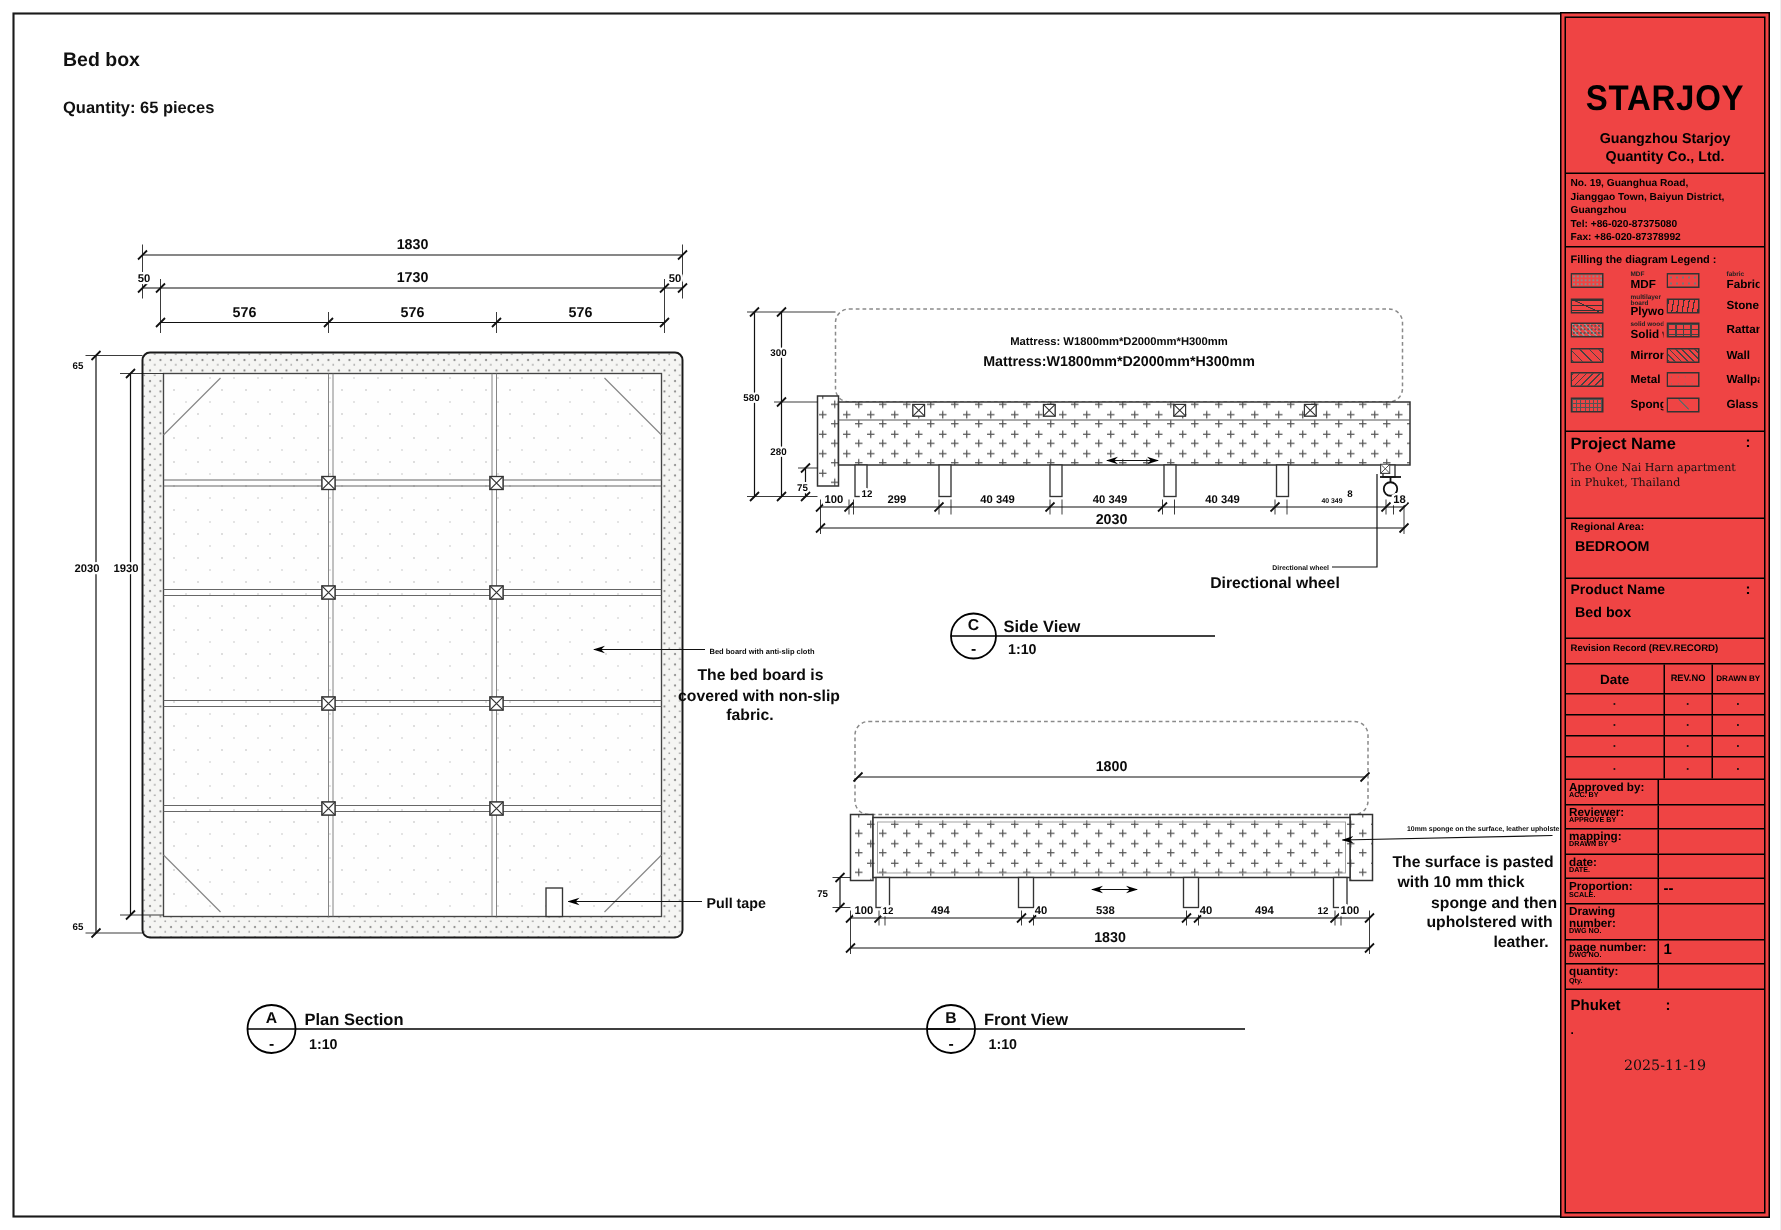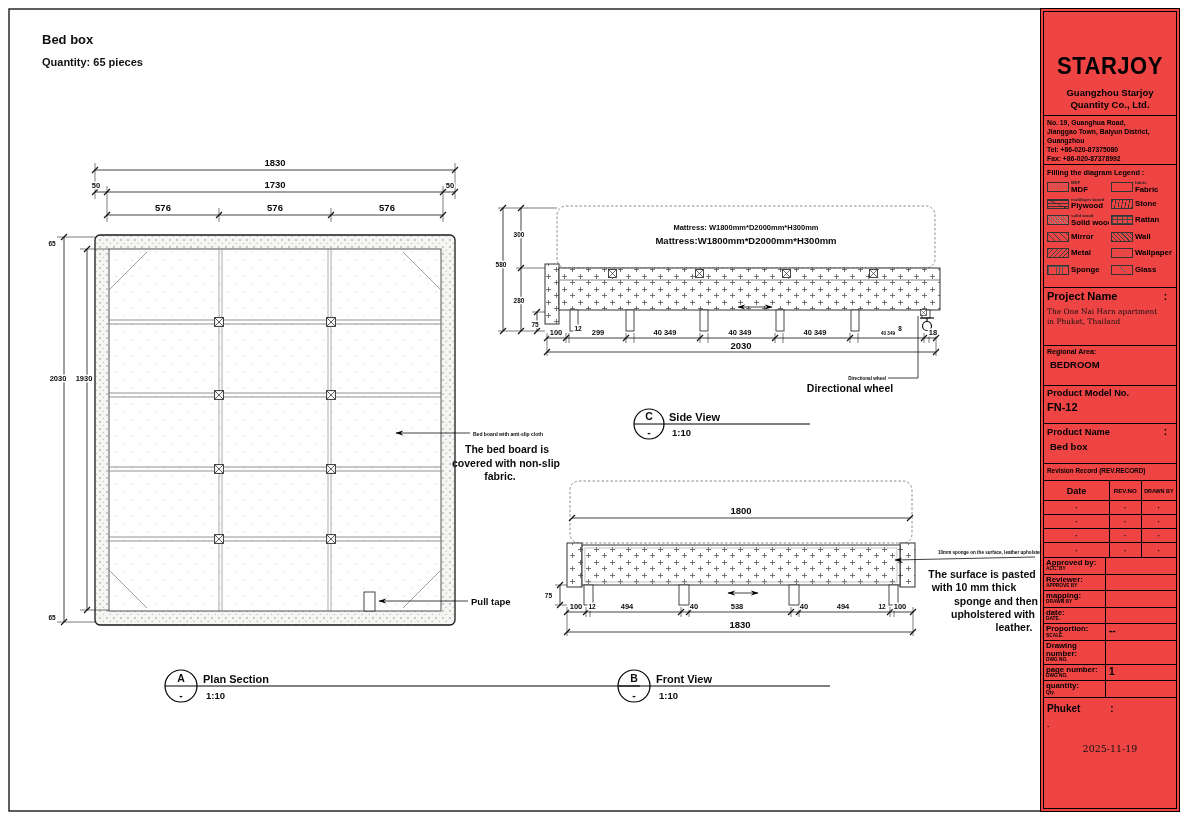--- a/index.html
+++ b/index.html
@@ -22,52 +22,52 @@
   .halo{paint-order:stroke;stroke:#fff;stroke-width:3px;}
   .m1{font-size:7.5px;} .m2{font-size:9.5px;}
   .note-b{font-size:10.5px;} .nb9{font-size:9.5px;}
   .view-name{font-size:11px;} .view-scale{font-size:9.5px;}
   .lblc{fill:none;stroke:#000;stroke-width:1.2;}
   .lbll{stroke:#000;stroke-width:1;}
   .lbl-letter{font-size:10.5px;}
   .ldr{stroke:#111;stroke-width:0.8;fill:none;}
   
   #doc-title{position:absolute;left:42px;top:32px;font-size:13px;font-weight:bold;color:#111;}
-  #doc-qty{position:absolute;left:42px;top:56px;font-size:11px;font-weight:bold;color:#111;}
+  #doc-qty{position:absolute;left:42px;top:66px;font-size:11px;font-weight:bold;color:#111;}
   
   #tb{position:absolute;left:1040px;top:8px;width:140px;height:804px;border:1.5px solid #000;box-sizing:border-box;background:#ef4444;}
   #tb-inner{position:absolute;inset:2px;border:1px solid #000;display:flex;flex-direction:column;box-sizing:border-box;}
   .tb-sec{border-bottom:1.2px solid #000;box-sizing:border-box;padding:2px 3px;position:relative;}
   .tb-sec:last-child{border-bottom:none;}
   #sec-logo{height:104px;display:flex;flex-direction:column;align-items:center;justify-content:flex-end;padding-bottom:4px;}
   .logo{font-size:22px;font-weight:900;letter-spacing:0.5px;transform:scaleY(1.08);color:#000;}
   .company{font-size:9.5px;font-weight:bold;text-align:center;line-height:1.25;margin-top:8px;}
   #sec-addr{height:49px;font-size:6.8px;font-weight:bold;line-height:1.32;padding-top:3px;}
   #sec-legend{height:123px;}
   .lg-title{font-size:7.3px;font-weight:bold;margin:1px 0 2px 0;}
   .lg-grid{display:grid;grid-template-columns:1fr 1fr;grid-auto-rows:16.5px;column-gap:2px;}
-  .lg-cell{display:flex;align-items:center;gap:2px;overflow:hidden;}
+  .lg-cell{display:flex;align-items:center;gap:18px;overflow:hidden;}
   .sw{width:22px;height:10px;border:0.8px solid #333;box-sizing:border-box;flex:none;background:#fff;}
   .lg-txt{display:flex;flex-direction:column;line-height:1;}
   .lg-sub{font-style:normal;font-size:4.3px;font-weight:bold;color:#222;}
   .lg-lab{font-size:7.8px;font-weight:bold;white-space:nowrap;}
   .sw-mdf{background:radial-gradient(#8a8a8a 0.6px,transparent 0.7px);background-size:2.6px 2.6px;}
   .sw-fabric{background:radial-gradient(#777 0.55px,transparent 0.65px);background-size:4px 4px;}
   .sw-plywood{background:repeating-linear-gradient(to bottom,#333 0 0.7px,transparent 0.7px 3.2px),linear-gradient(25deg,transparent 46%,#333 47% 50%,transparent 51%);}
   .sw-stone{background:repeating-linear-gradient(100deg,#333 0 0.8px,transparent 0.8px 3.4px);}
   .sw-wood{background:radial-gradient(#555 0.6px,transparent 0.7px),repeating-linear-gradient(45deg,#999 0 0.6px,transparent 0.6px 2.8px);background-size:2.4px 2.4px,auto;}
   .sw-rattan{background:repeating-linear-gradient(to bottom,#444 0 0.8px,transparent 0.8px 3.4px),repeating-linear-gradient(to right,#444 0 0.8px,transparent 0.8px 5px);}
   .sw-mirror{background:repeating-linear-gradient(45deg,#444 0 0.8px,transparent 0.8px 4.5px);}
   .sw-wall{background:repeating-linear-gradient(45deg,#444 0 0.8px,transparent 0.8px 3px);}
   .sw-metal{background:repeating-linear-gradient(135deg,#444 0 0.8px,transparent 0.8px 3.2px);}
   .sw-wallpaper{background:radial-gradient(#777 0.55px,transparent 0.65px);background-size:4.6px 4.6px;}
   .sw-sponge{background:repeating-linear-gradient(to bottom,#555 0 0.7px,transparent 0.7px 2.8px),repeating-linear-gradient(to right,#555 0 0.7px,transparent 0.7px 2.8px);}
   .sw-glass{background:linear-gradient(45deg,transparent 43%,#666 45% 52%,transparent 54%) center/7px 7px no-repeat;}
   #sec-project{height:58px;}
-  .tb-h-row{display:flex;justify-content:space-between;align-items:center;}
+  .tb-h-row{display:flex;justify-content:space-between;align-items:flex-start;}
   .tb-h-lg{font-size:11px;font-weight:bold;}
   .tb-h-md{font-size:9.3px;font-weight:bold;}
   .tb-h-sm{font-size:7px;font-weight:bold;}
   .tb-colon{font-size:10px;font-weight:bold;padding-right:6px;}
   .serifval{font-family:"DejaVu Serif",serif;font-size:7.4px;text-align:left;line-height:1.35;margin-top:5px;color:#111;}
   #sec-regional{height:40px;}
   #sec-model{height:38px;}
   #sec-product{height:40px;}
   .tb-val{font-size:9.5px;font-weight:bold;margin-top:4px;padding-left:3px;}
   .tb-val-lg{font-size:11px;font-weight:bold;margin-top:3px;}
@@ -435,24 +435,20 @@
           <span>The One Nai Harn apartment</span><br>
           <span>in Phuket, Thailand</span>
         </div>
       </div>
 
       <div class="tb-sec" id="sec-regional">
         <div class="tb-h-sm">Regional Area:</div>
         <div class="tb-val">BEDROOM</div>
       </div>
 
-      <div class="tb-sec" id="sec-model">
-        <div class="tb-h-md">Product Model No.</div>
-        <div class="tb-val-lg">FN-12</div>
-      </div>
 
       <div class="tb-sec" id="sec-product">
         <div class="tb-h-row">
             <span class="tb-h-md">Product Name</span>
             <span class="tb-colon">:</span>
           </div>
         <div class="tb-val">Bed box</div>
       </div>
 
       <div class="tb-sec" id="sec-revtitle">Revision Record (REV.RECORD)</div>

